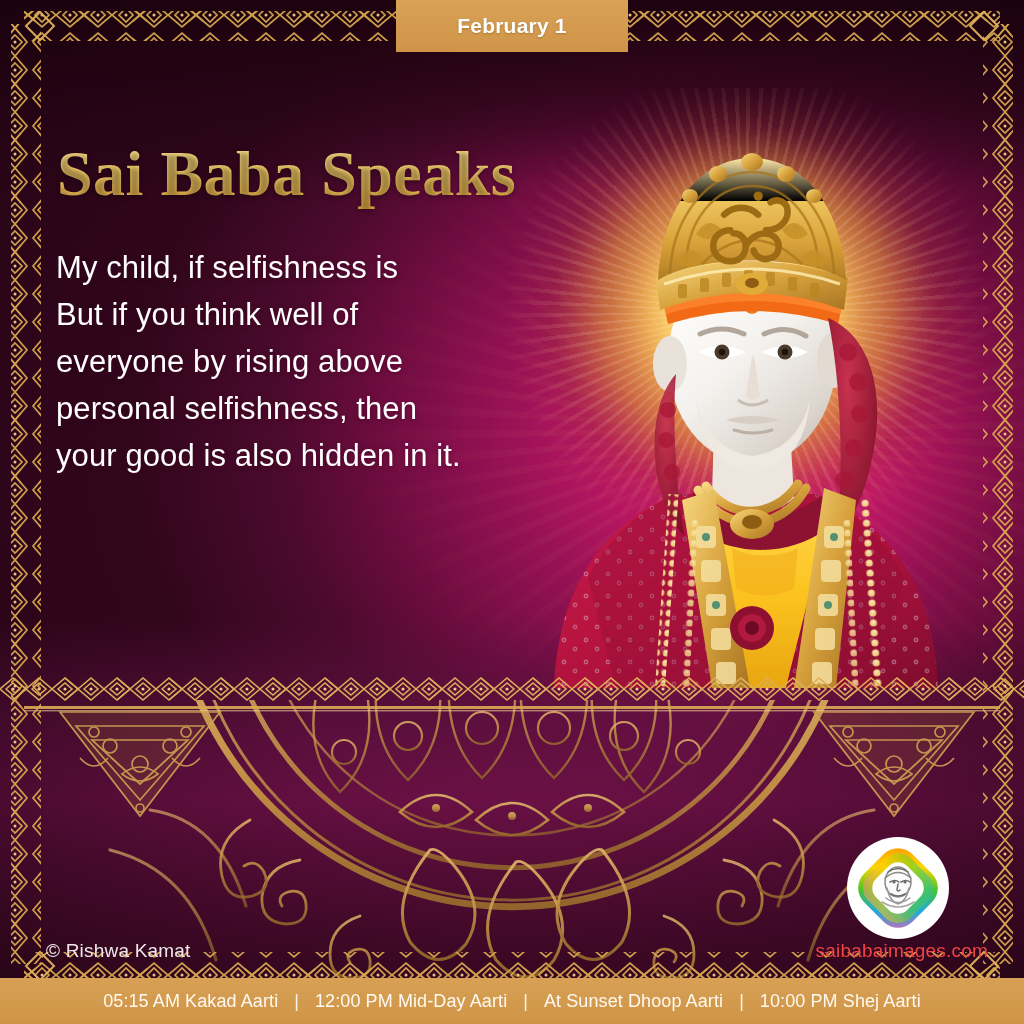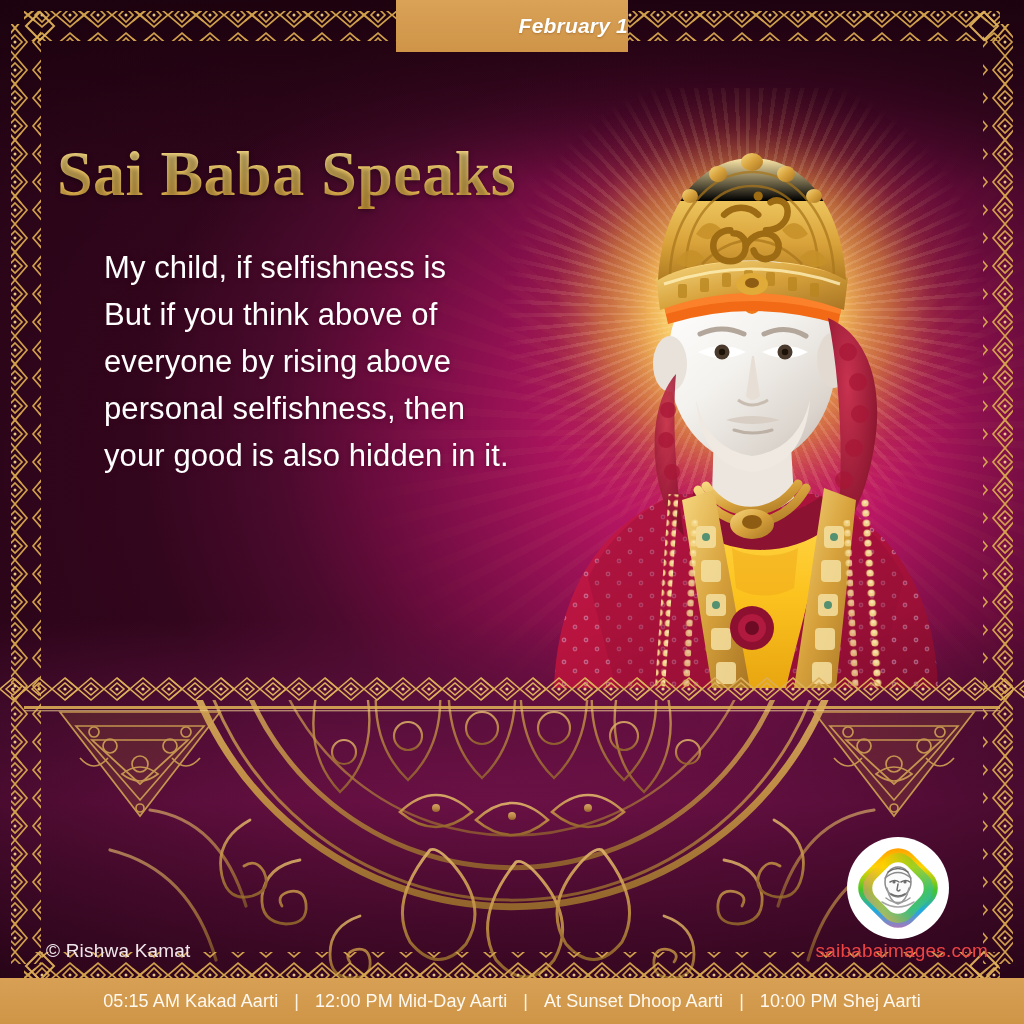--- a/index.html
+++ b/index.html
@@ -42,23 +42,22 @@
     background:linear-gradient(180deg,rgba(60,8,38,0) 0%,rgba(92,16,62,.75) 22%,#6d1147 45%,#560d36 72%,#3d0823 100%);
   }
 
   
   .frame{ position:absolute; inset:0; pointer-events:none; }
 
   
   .date-banner{
     position:absolute; left:396px; top:0; width:232px; height:52px;
     background:linear-gradient(180deg,#d9a257 0%,#cf9448 100%);
-    display:flex; align-items:center; justify-content:flex-end;
+    display:flex; align-items:center; justify-content:center;
     z-index:22;
-    font-style:italic;
   }
   .date-banner span{
     color:#ffffff; font-size:21px; font-weight:bold; letter-spacing:.2px;
     text-shadow:0 1px 2px rgba(110,60,10,.35);
   }
 
   
   .headline{
     position:absolute; left:57px; top:137px; z-index:20;
     font-family:"Liberation Serif", serif;
@@ -70,21 +69,21 @@
     text-shadow:0 2px 5px rgba(0,0,0,.35);
   }
 
   
   .quote{
     position:absolute; left:56px; top:244px; width:470px; z-index:20;
     color:#ffffff; font-size:31px; line-height:47px; font-weight:400;
     letter-spacing:.1px;
     text-shadow:0 1px 4px rgba(60,0,30,.55);
   }
-  .quote .ln{ display:block; white-space:nowrap;margin-left:48px; }
+  .quote .ln{ display:block; white-space:nowrap; }
 
   
   .idol-wrap{
     position:absolute; left:536px; top:128px; width:420px; height:560px; z-index:15;
   }
   .halo{
     position:absolute; left:-60px; top:-40px; width:540px; height:560px;
     background:
       repeating-conic-gradient(from 0deg at 50% 40%,
         rgba(255,222,150,.30) 0deg 1.1deg, rgba(255,222,150,0) 1.1deg 3.4deg),
@@ -495,21 +494,21 @@
   </svg>
 
   <div class="date-banner">
     <span>February 1</span>
   </div>
 
   <div class="headline">Sai Baba Speaks</div>
 
   <div class="quote">
     <span class="ln">My child, if selfishness is</span>
-    <span class="ln">But if you think above of</span>
+    <span class="ln">But if you think well of</span>
     <span class="ln">everyone by rising above</span>
     <span class="ln">personal selfishness, then</span>
     <span class="ln">your good is also hidden in it.</span>
   </div>
 
   <div class="credit-left">© Rishwa Kamat</div>
   <div class="credit-right">saibabaimages.com</div>
 
   <svg class="logo" viewBox="0 0 104 104">
     <defs>

